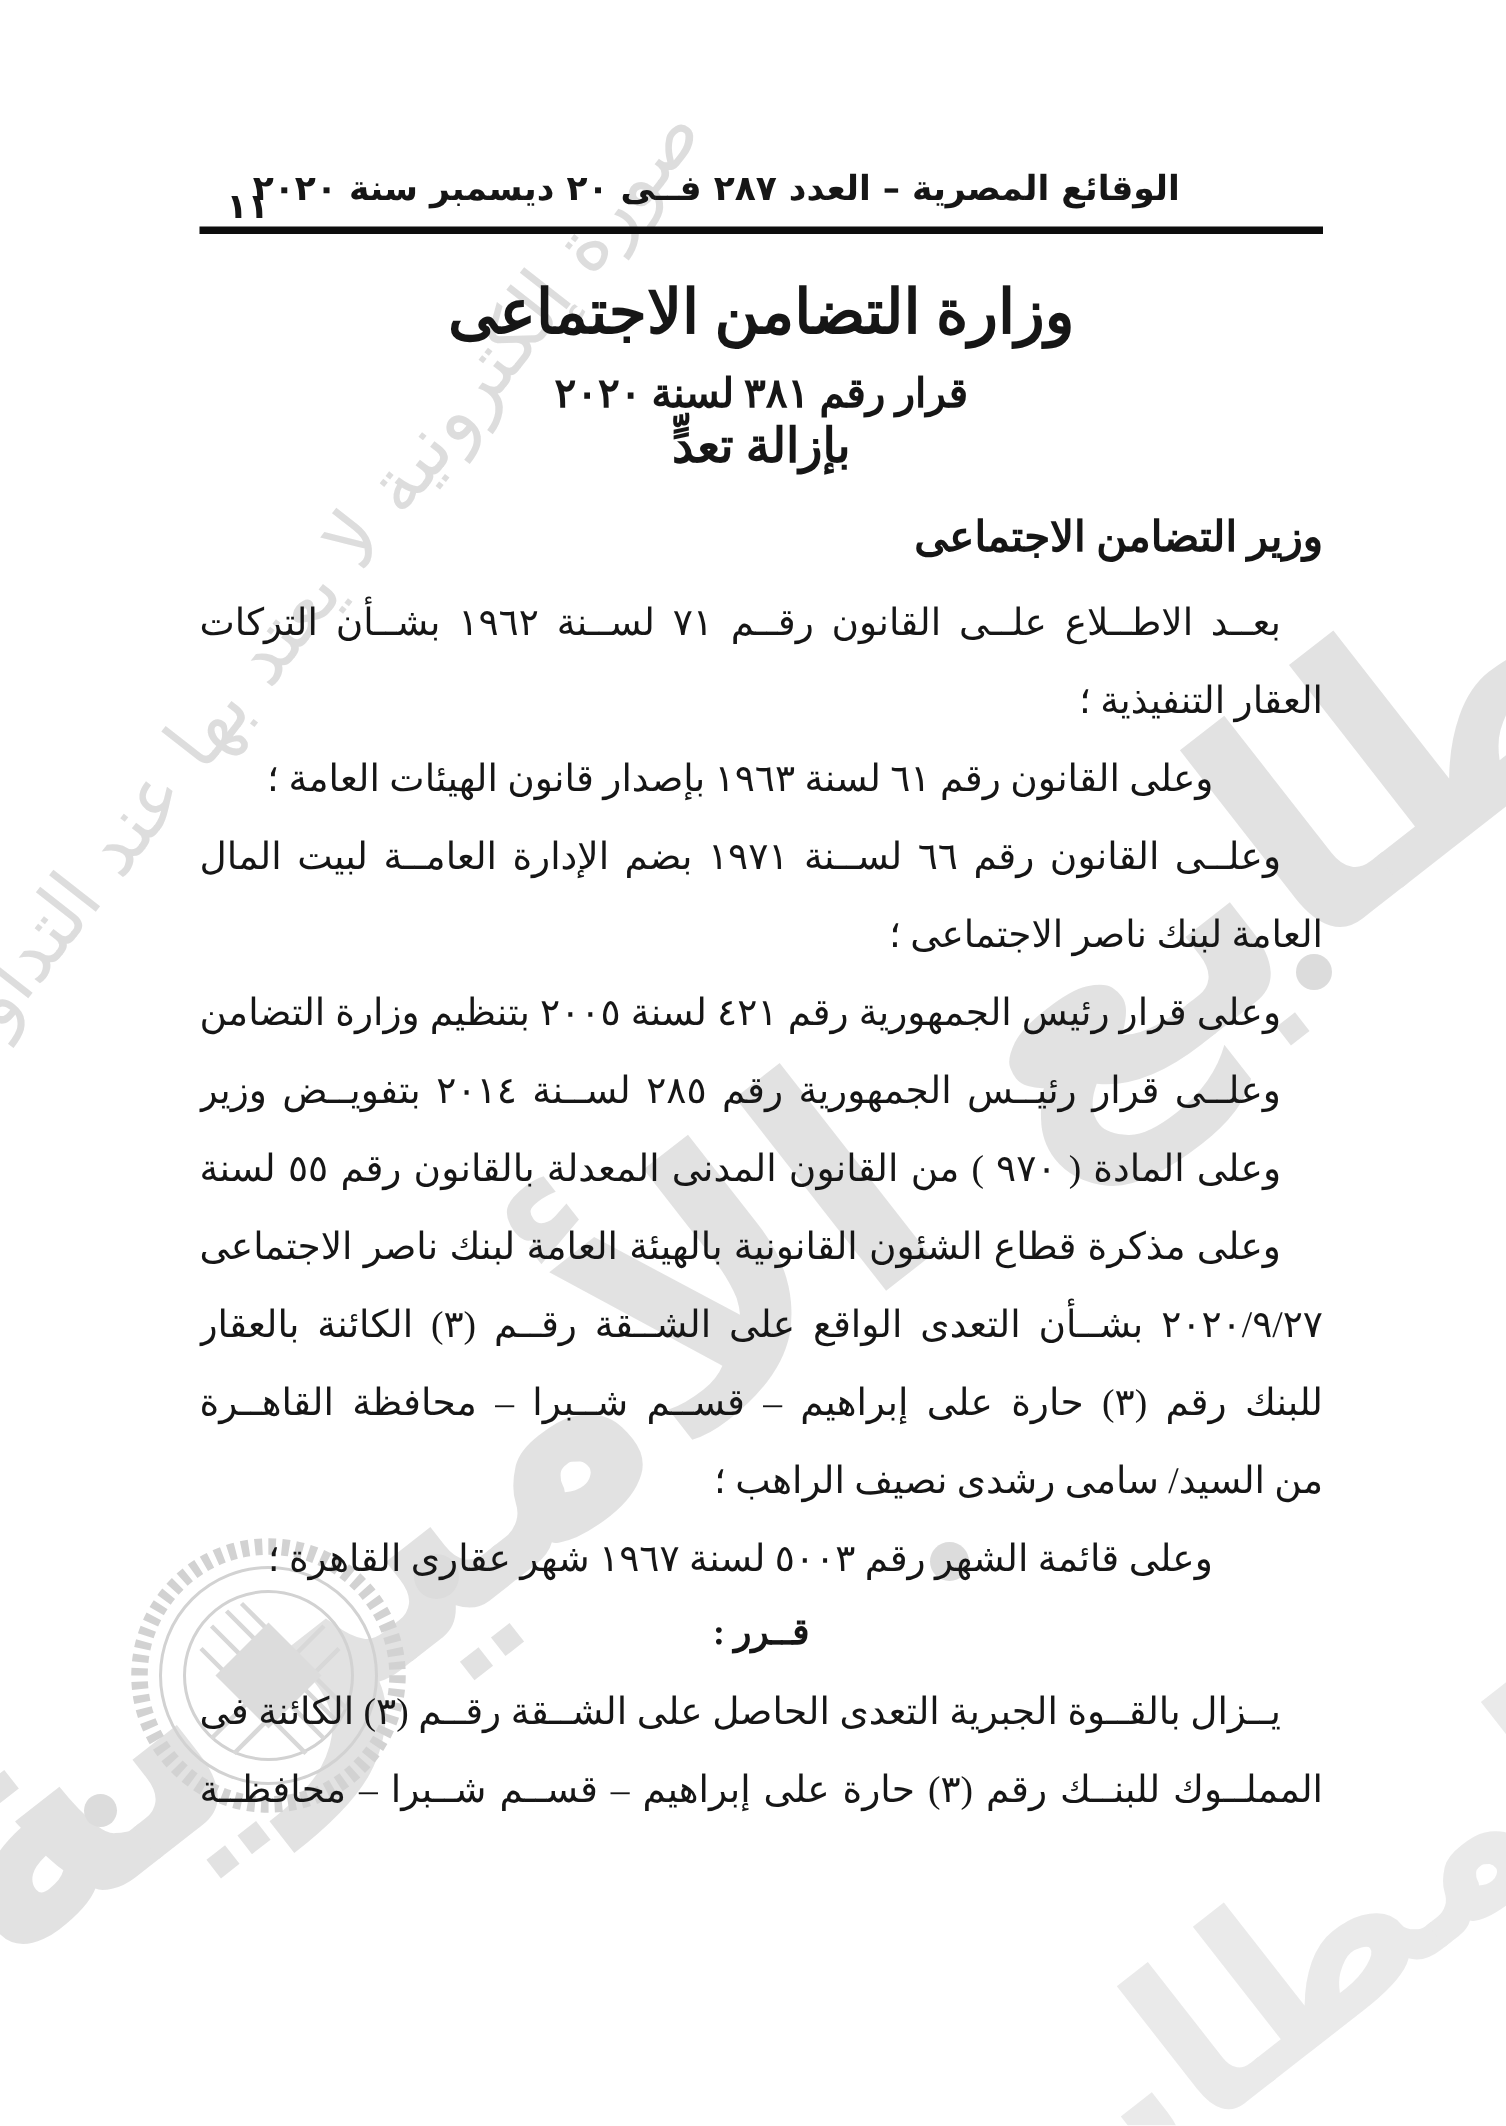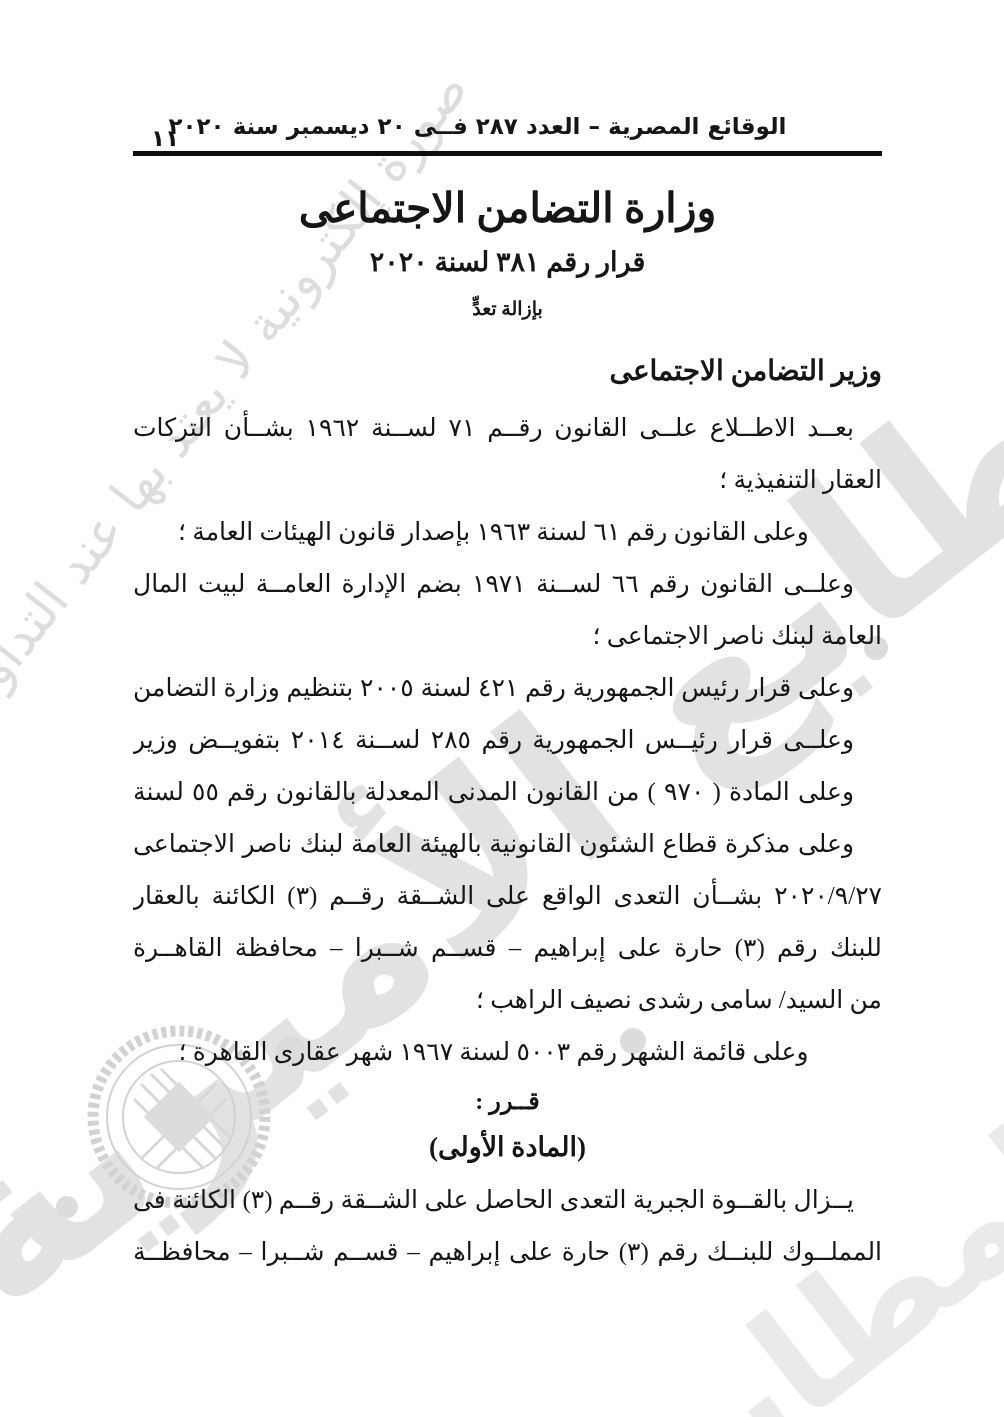--- a/index.html
+++ b/index.html
@@ -18,21 +18,21 @@
   
   .content{position:absolute; inset:0; z-index:1;}
   header.gz{position:absolute; top:104px; left:133px; width:749px; height:44px;}
   .gz-title{position:relative; text-align:center; left:-30px; font-size:23px; font-weight:bold; line-height:44px;}
   .gz-page-num{position:absolute; left:18px; top:12px; font-size:23px; font-weight:bold; line-height:44px;}
   .rule{position:absolute; top:151px; left:133px; width:749px; height:5px; background:#0d0d0d;}
 
   main{position:absolute; top:170px; left:133px; width:749px;font-family:Liberation Serif, serif;}
   .t-ministry{margin:12px 0 0 0; font-size:41px; font-weight:bold; text-align:center; line-height:52px;}
   .t-decree{margin:10px 0 0 0; font-size:27px; font-weight:bold; text-align:center; line-height:36px;}
-  .t-subject{margin:12px 0 0 0; font-size:19px; font-weight:bold; text-align:center; line-height:34px;}
+  .t-subject{margin:0 0 0 0; font-size:32px; font-weight:bold; text-align:center; line-height:34px;}
   .minister{margin:26px 0 12px 0; font-size:28px; font-weight:bold; text-align:right; line-height:38px;}
 
   .lines{margin-top:10px;}
   .ln{height:52px; line-height:52px; font-size:25px; white-space:nowrap;}
   .just{text-align:justify; text-align-last:justify; white-space:normal; overflow:hidden;}
   .first{padding-right:28px; text-align:center;}
   .first.just{text-align:justify; text-align-last:justify;}
   .last{text-align:right;}
 
   .decision-word{height:46px; line-height:46px; font-size:24px; font-weight:bold; text-align:center;}
@@ -95,21 +95,20 @@
         <div class="ln first just">وعلــى قرار رئيــس الجمهورية رقم ٢٨٥ لســنة ٢٠١٤ بتفويــض وزير التضامن</div>
         <div class="ln first just">وعلى المادة ( ٩٧٠ ) من القانون المدنى المعدلة بالقانون رقم ٥٥ لسنة ١٩٧٠ ؛</div>
         <div class="ln first just">وعلى مذكرة قطاع الشئون القانونية بالهيئة العامة لبنك ناصر الاجتماعى المؤرخة</div>
         <div class="ln just">٢٠٢٠/٩/٢٧ بشــأن التعدى الواقع على الشــقة رقــم (٣) الكائنة بالعقار المملوك</div>
         <div class="ln just">للبنك رقم (٣) حارة على إبراهيم – قســم شــبرا – محافظة القاهــرة والمتعدى عليها</div>
         <div class="ln last">من السيد/ سامى رشدى نصيف الراهب ؛</div>
         <div class="ln first">وعلى قائمة الشهر رقم ٥٠٠٣ لسنة ١٩٦٧ شهر عقارى القاهرة ؛</div>
       </div>
 
       <div class="decision-word">قــرر :</div>
-      <div class="article-head">(المادة الأولى)</div>
 
       <div class="lines dec-lines">
         <div class="ln first just">يــزال بالقــوة الجبرية التعدى الحاصل على الشــقة رقــم (٣) الكائنة فى العقار</div>
         <div class="ln just">المملــوك للبنــك رقم (٣) حارة على إبراهيم – قســم شــبرا – محافظــة القاهرة كتركة</div>
       </div>
     </main>
 
   </div>
 </div>
 

